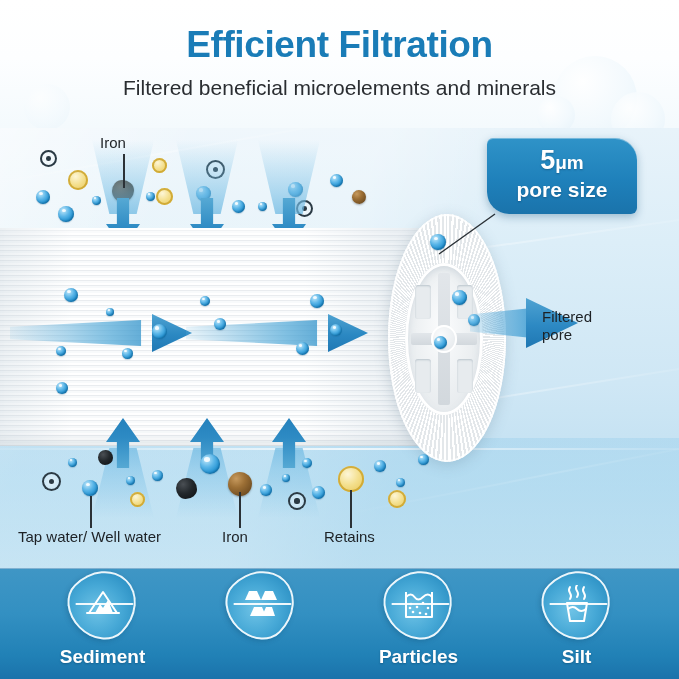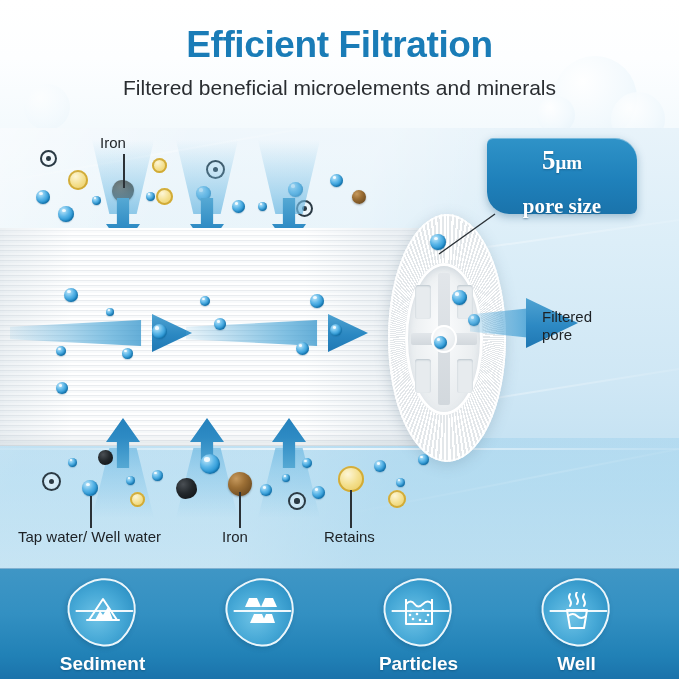--- a/index.html
+++ b/index.html
@@ -197,38 +197,38 @@
     position:absolute;font-size:15px;color:#1d2125;white-space:nowrap;
   }
   .leader{position:absolute;background:#2b3136;width:1.5px;transform-origin:top center;}
 
   
   .badge{
     position:absolute;left:487px;top:10px;width:150px;height:76px;
     border-radius:6px 22px 6px 22px;
     background:linear-gradient(180deg,#2f93c8 0%,#1f81bb 55%,#1a73ab 100%);
     box-shadow:0 3px 8px rgba(25,85,125,.35), inset 0 1px 0 rgba(255,255,255,.35);
-    text-align:center;color:#ffffff;font-family:Liberation Serif, serif;
+    text-align:center;color:#ffffff;
   }
   .badge-line1{margin-top:9px;font-size:27px;font-weight:bold;line-height:1;text-shadow:0 1px 2px rgba(10,60,95,.45);}
   .badge-line1 .unit{font-size:19px;font-weight:bold;}
-  .badge-line2{margin-top:20px;font-size:21px;font-weight:bold;text-shadow:0 1px 2px rgba(10,60,95,.45);}
+  .badge-line2{margin-top:4px;font-size:21px;font-weight:bold;text-shadow:0 1px 2px rgba(10,60,95,.45);}
   .badge-leader{
     position:absolute;left:437px;top:84px;width:60px;height:44px;
   }
 
   
   .footer{
     position:absolute;left:0;top:568px;width:679px;height:111px;
     background:linear-gradient(180deg,#3f96c5 0%,#3390c2 40%,#2181b6 78%,#1a72aa 100%);
     border-top:1px solid rgba(255,255,255,.45);
   }
   .footer-items{
     display:flex;align-items:flex-start;justify-content:center;gap:48px;
-    padding-top:8px;
+    padding-top:1px;
   }
   .f-item{width:110px;text-align:center;}
   .drop{
     width:68px;height:68px;margin:0 auto;position:relative;
     background:radial-gradient(circle at 50% 62%, #6fc3e6 0%, #46a8d6 45%, #2f93c6 75%, #2b8ec1 100%);
     border-radius:52% 52% 52% 52% / 62% 62% 42% 42%;
     transform:rotate(45deg);
     box-shadow:inset 0 0 0 2px rgba(255,255,255,.9), 0 2px 5px rgba(15,70,105,.3);
   }
   .drop-inner{
@@ -465,19 +465,19 @@
             <svg width="36" height="38" viewBox="0 0 36 38" fill="none" stroke="#ffffff" stroke-width="2" stroke-linejoin="round" stroke-linecap="round">
               <path d="M11 2 q-2 3 0 6 q2 3 0 6"></path>
               <path d="M18 0 q-2 3 0 6 q2 3 0 6"></path>
               <path d="M25 2 q-2 3 0 6 q2 3 0 6"></path>
               <path d="M8 18 H28 L25 36 H11 Z"></path>
               <path d="M9 24 q5 -4 9 0 t9 0"></path>
             </svg>
           </div>
           <div class="strike"></div>
         </div>
-        <div class="f-label">Well</div>
+        <div class="f-label">Silt</div>
       </div>
 
     </div>
   </div>
 
 </div>
 
 </body></html>

